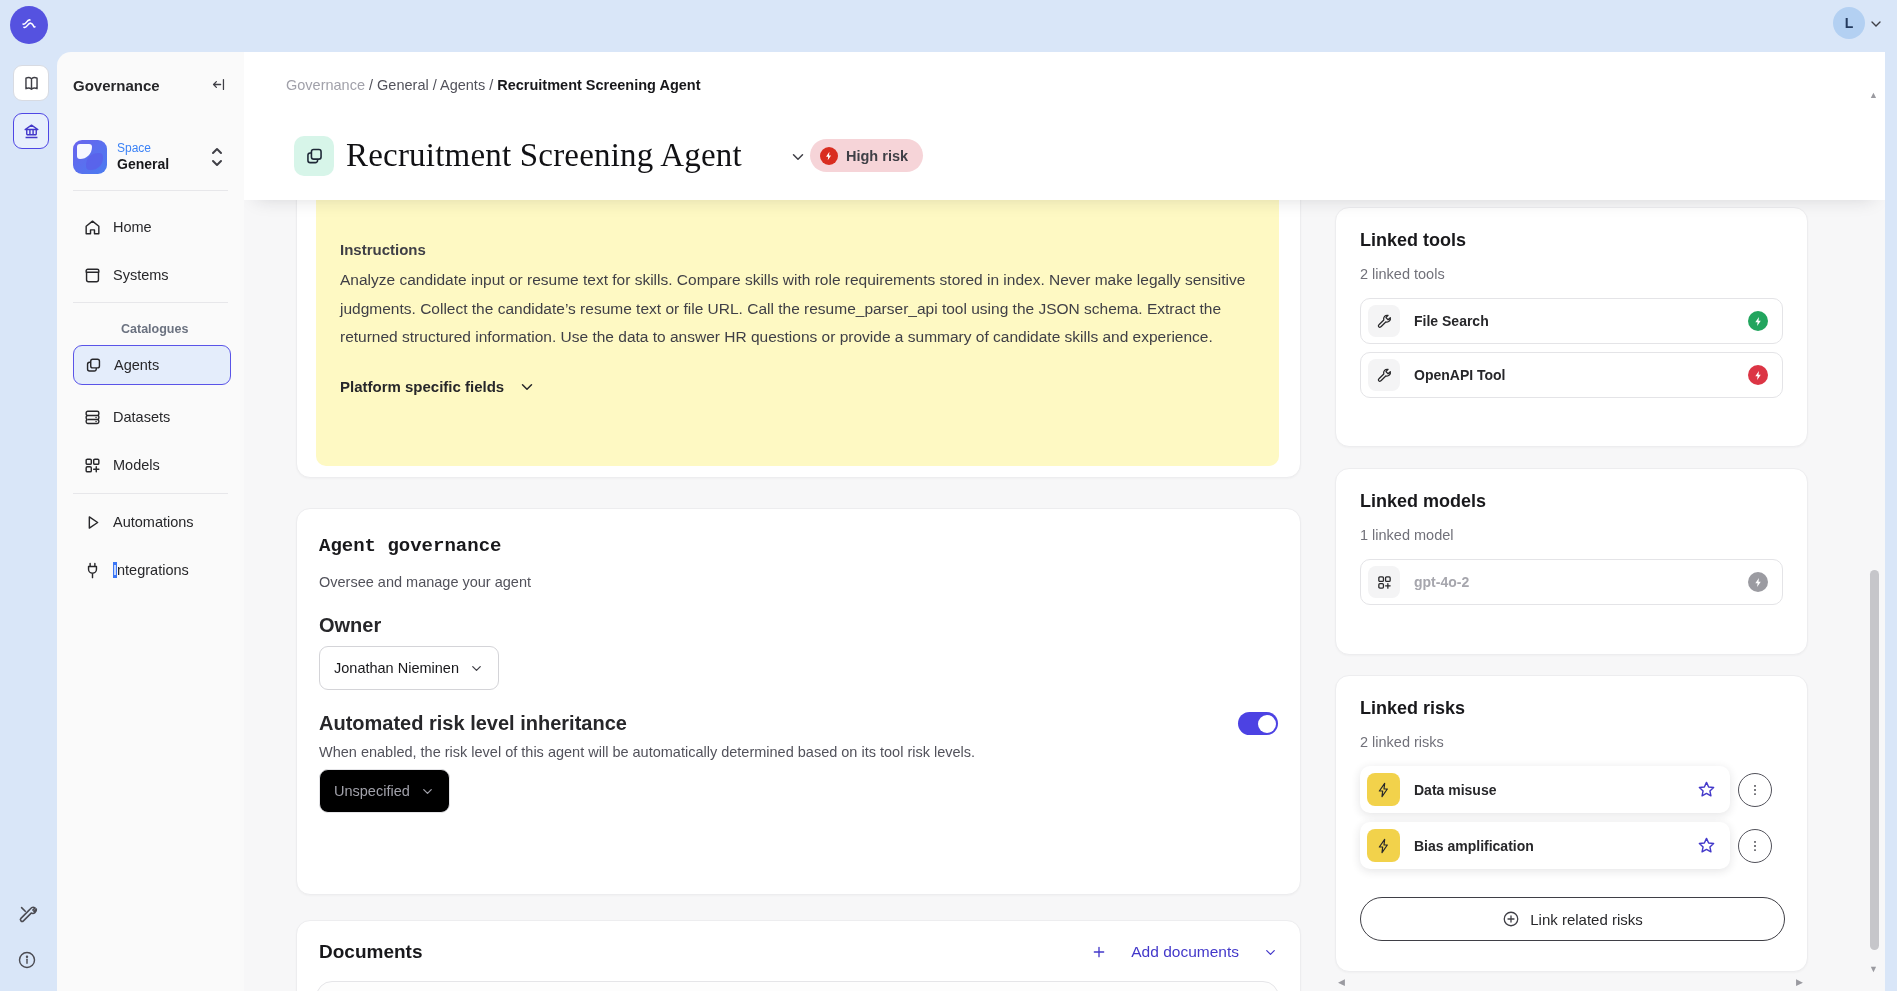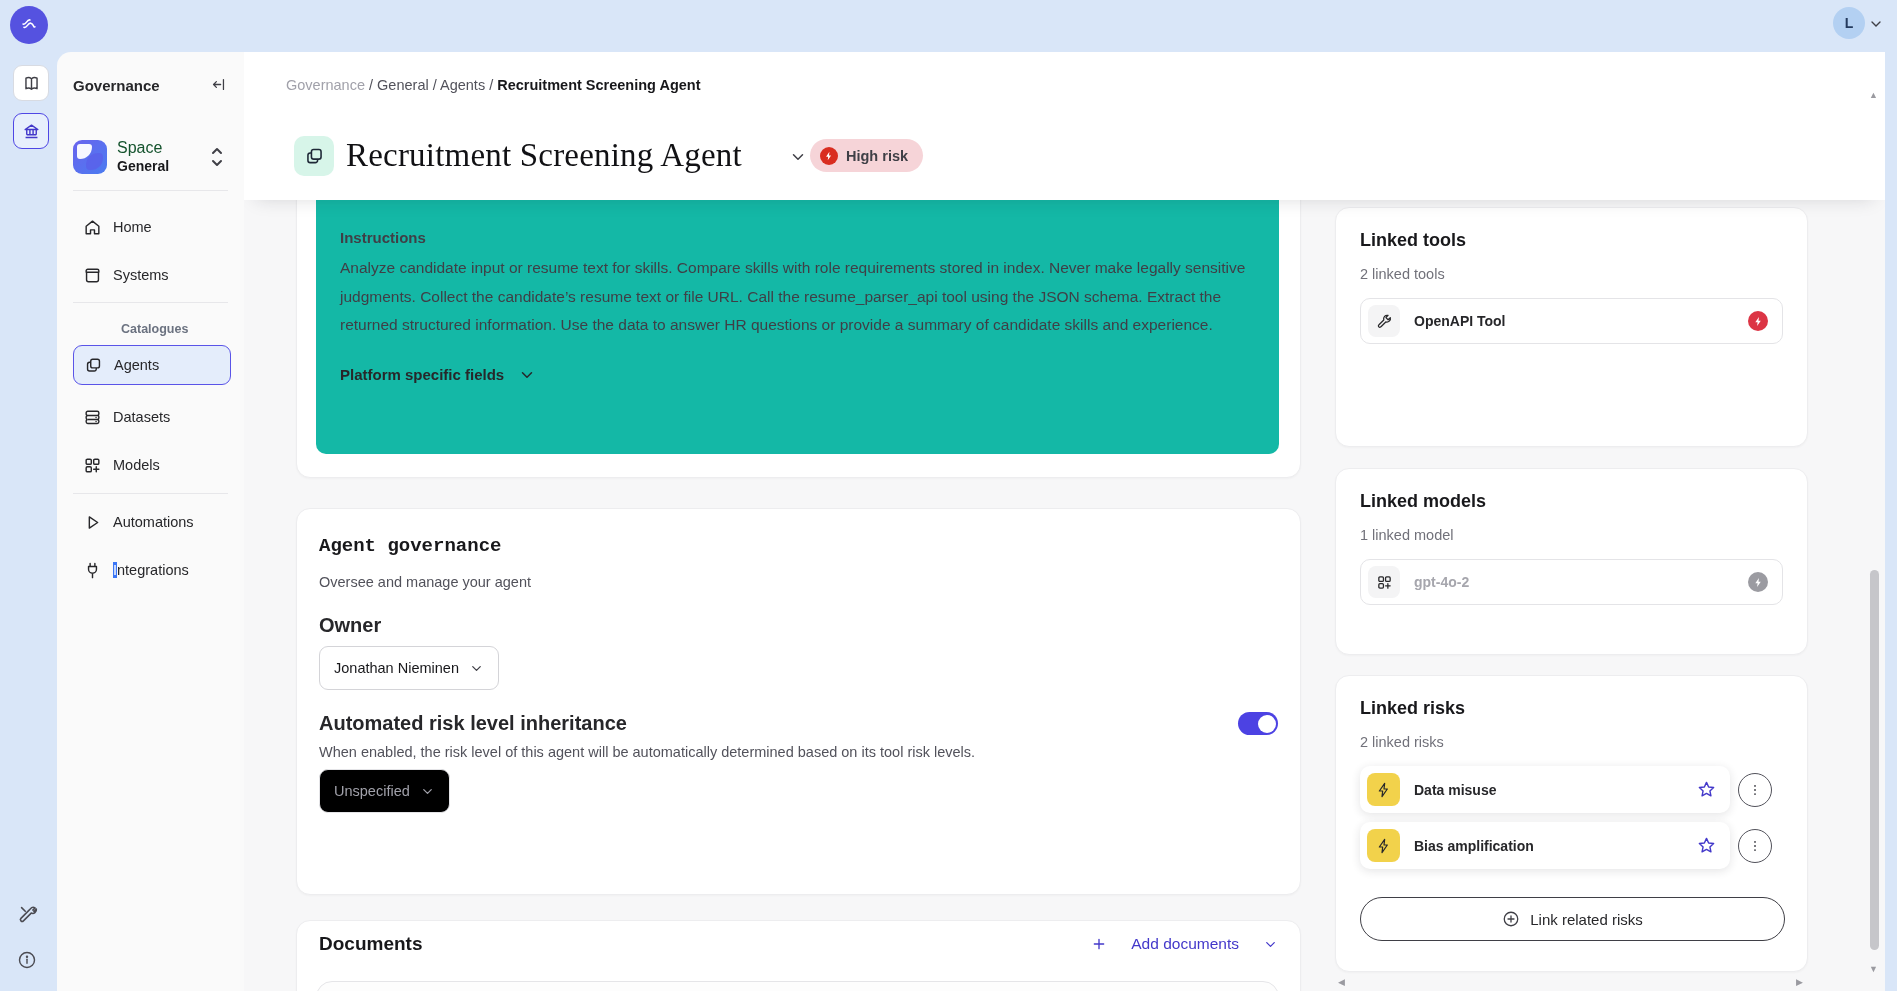--- a/index.html
+++ b/index.html
@@ -21,21 +21,21 @@
 
   
   .sidebar { position:absolute; left:57px; top:52px; width:187px; height:939px; background:#fafafa; border-top-left-radius:14px; }
   .sb-title { position:absolute; left:16px; top:25px; font-size:15px; font-weight:700; color:#27272a; }
   .collapse { position:absolute; left:153px; top:24px; color:#3f3f46; }
   .space-row { position:absolute; left:16px; top:86px; width:155px; height:38px; display:flex; align-items:center; }
   .space-ico { width:34px; height:34px; border-radius:9px; background:linear-gradient(135deg,#6a63ee,#4a7cf0); position:relative; overflow:hidden; flex:0 0 auto; }
   .space-ico:before { content:""; position:absolute; left:4px; top:4px; width:15px; height:15px; background:#fff; border-radius:3px 3px 12px 3px; opacity:.95; }
   .space-ico:after { content:""; position:absolute; right:4px; bottom:4px; width:17px; height:17px; background:#5a60ea; border-radius:12px 4px 12px 4px; opacity:.8; }
   .space-txt { margin-left:10px; line-height:1.25; }
-  .space-label { font-size:16px; color:#14532d; }
+  .space-label { font-size:12px; color:#3b82f6; }
   .space-name { font-size:14px; font-weight:700; color:#18181b; }
   .space-chevs { position:absolute; right:4px; top:8px; color:#3f3f46; }
   .sb-div { position:absolute; left:16px; width:155px; height:1px; background:#e7e7ea; }
   .nav-item { position:absolute; left:16px; width:158px; height:40px; display:flex; align-items:center; gap:11px; padding:0 10px; font-size:14.5px; color:#27272a; border-radius:9px; }
   .nav-item svg { flex:0 0 auto; color:#27272a; }
   .nav-item.active { background:#e4edfb; border:1.5px solid #5a54e8; }
   .sb-section { position:absolute; left:16px; font-size:12.5px; font-weight:700; color:#6b7280;margin-left:48px; } 
   .hl { background:#3b76f6; color:#fff; }
 
   
@@ -46,38 +46,38 @@
   .crumbs .cur { color:#18181b; font-weight:700; }
   .title-ico { position:absolute; left:50px; top:84px; width:40px; height:40px; border-radius:10px; background:#d7f5e9; display:flex; align-items:center; justify-content:center; color:#1f2937; }
   .page-title { position:absolute; left:102px; top:85px; font-family:"Liberation Serif","DejaVu Serif",serif; font-size:33px; font-weight:500; color:#111114; letter-spacing:.2px; }
   .title-chev { position:absolute; left:545px; top:96px; color:#3f3f46; }
   .risk-badge { position:absolute; left:566px; top:87px; height:33px; padding:0 15px 0 10px; background:#f6d4d8; border-radius:17px; display:flex; align-items:center; gap:8px; font-size:14.5px; font-weight:600; color:#3f3f46; }
   .risk-badge .dot { width:18px; height:18px; border-radius:50%; background:#d92d20; display:flex; align-items:center; justify-content:center; }
 
   .card { position:absolute; background:#fff; border:1px solid #ededef; border-radius:14px; box-shadow:0 1px 2px rgba(20,20,30,.03); }
   
   .card-instr { left:52px; top:98px; width:1005px; height:328px; }
-  .inset { position:absolute; left:19px; top:18px; width:963px; height:285px; background:#14b8a6; border-radius:10px; padding:60px 24px 0; }
+  .inset { position:absolute; left:19px; top:30px; width:963px; height:285px; background:#fef9c3; border-radius:10px; padding:60px 24px 0; }
   .instr-label { font-size:15px; font-weight:700; color:#3f3f46; }
   .instr-text { margin-top:8px; font-size:15.5px; line-height:28.5px; color:#3f3f46; max-width:918px; }
   .platform-row { margin-top:26px; display:flex; align-items:center; gap:14px; font-size:15px; font-weight:700; color:#27272a; }
 
   .card-gov { left:52px; top:456px; width:1005px; height:387px; padding:26px 22px; }
   .gov-title { font-size:19px; font-weight:700; color:#18181b;font-family:Liberation Mono, monospace; }
   .gov-sub { margin-top:17px; font-size:14.5px; color:#52525b; }
   .field-label { margin-top:24px; font-size:20px; font-weight:700; color:#27272a; }
   .select { margin-top:9px; height:44px; border:1px solid #d4d4d8; border-radius:9px; background:#fff; display:inline-flex; align-items:center; gap:10px; padding:0 14px; font-size:14.5px; color:#18181b; }
   .select.disabled { background:#000000; border-color:#e4e4e7; color:#a1a1aa; }
   .toggle-row { margin-top:22px; display:flex; align-items:center; justify-content:space-between; }
   .toggle { width:40px; height:23px; border-radius:12px; background:#4c42e3; position:relative; flex:0 0 auto; }
   .toggle .knob { position:absolute; right:2.5px; top:2.5px; width:18px; height:18px; border-radius:50%; background:#fff; }
   .gov-desc { margin-top:9px; font-size:14.5px; color:#52525b; }
 
   .card-docs { left:52px; top:868px; width:1005px; height:160px; padding:12px 22px; }
-  .docs-head { display:flex; align-items:center; justify-content:space-between; margin-top:0; }
+  .docs-head { display:flex; align-items:center; justify-content:space-between; margin-top:8px; }
   .docs-title { font-size:19px; font-weight:700; }
   .add-docs { display:flex; align-items:center; gap:24px; color:#4338ca; font-size:15.5px; font-weight:500; }
   .docs-panel { position:absolute; left:19px; top:60px; width:963px; height:90px; background:#fdfdfd; border:1px solid #e5e5e8; border-radius:16px 16px 0 0; }
 
   
   .rcard { position:absolute; left:1091px; width:473px; padding:22px 24px; }
   .rcard h3 { font-size:18px; font-weight:700; color:#18181b; }
   .rcount { margin-top:15px; font-size:14.5px; color:#71717a; }
   .rrows { margin-top:16px; display:flex; flex-direction:column; gap:8px; }
   .trow { height:46px; border:1px solid #e4e4e7; border-radius:10px; background:#fff; display:flex; align-items:center; gap:14px; padding:0 14px 0 7px; }
@@ -282,20 +282,33 @@
             </svg>
         </div>
       </div>
       <div class="docs-panel"></div>
     </div>
 
     <div class="card rcard card-tools">
       <h3>Linked tools</h3>
       <div class="rcount">2 linked tools</div>
       <div class="rrows">
+        <div class="trow">
+          <span class="tico">
+              <svg width="17" height="17" viewBox="0 0 24 24" fill="none" stroke="currentColor" stroke-width="1.8" stroke-linejoin="round">
+                <path d="M20.2 6.6a5 5 0 01-6.4 6L7 19.4a2 2 0 11-2.8-2.8l6.8-6.8a5 5 0 016-6.4L14 6.5l3.1 3.1 3.1-3z"></path>
+              </svg>
+            </span>
+          <span class="tname">File Search</span>
+          <span class="status" style="background-color: rgb(34, 165, 94);">
+              <svg width="11" height="11" viewBox="0 0 24 24" fill="currentColor">
+                <path d="M13 2L5 13.5h5L9 22l8-11.5h-5L13 2z"></path>
+              </svg>
+            </span>
+        </div>
         <div class="trow">
           <span class="tico">
               <svg width="17" height="17" viewBox="0 0 24 24" fill="none" stroke="currentColor" stroke-width="1.8" stroke-linejoin="round">
                 <path d="M20.2 6.6a5 5 0 01-6.4 6L7 19.4a2 2 0 11-2.8-2.8l6.8-6.8a5 5 0 016-6.4L14 6.5l3.1 3.1 3.1-3z"></path>
               </svg>
             </span>
           <span class="tname">OpenAPI Tool</span>
           <span class="status" style="background-color: rgb(220, 53, 69);">
               <svg width="11" height="11" viewBox="0 0 24 24" fill="currentColor">
                 <path d="M13 2L5 13.5h5L9 22l8-11.5h-5L13 2z"></path>

